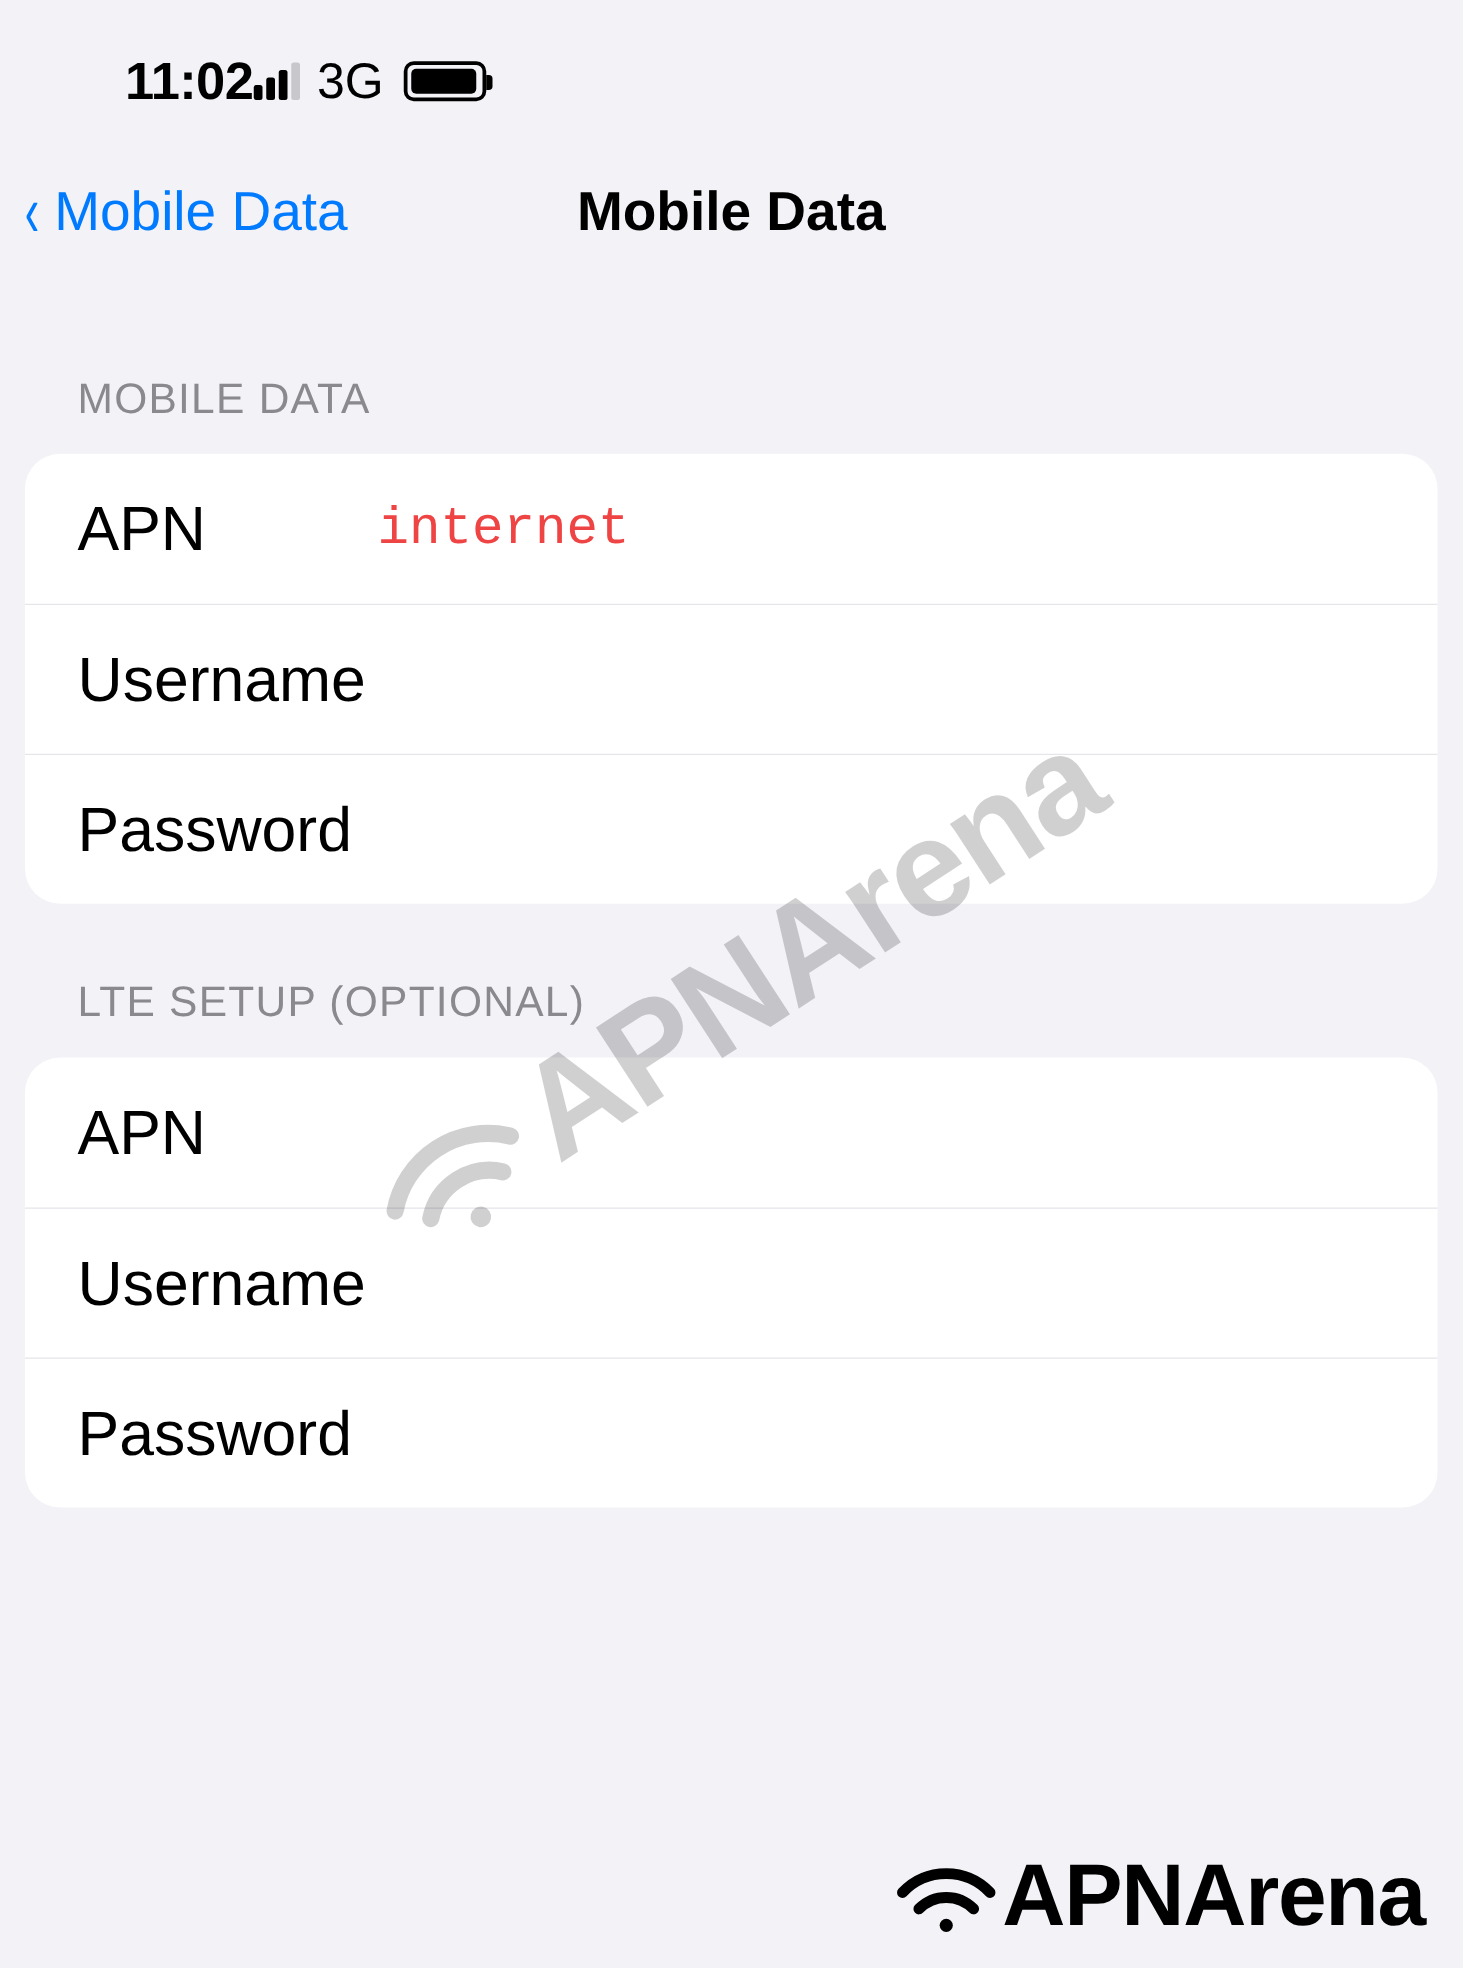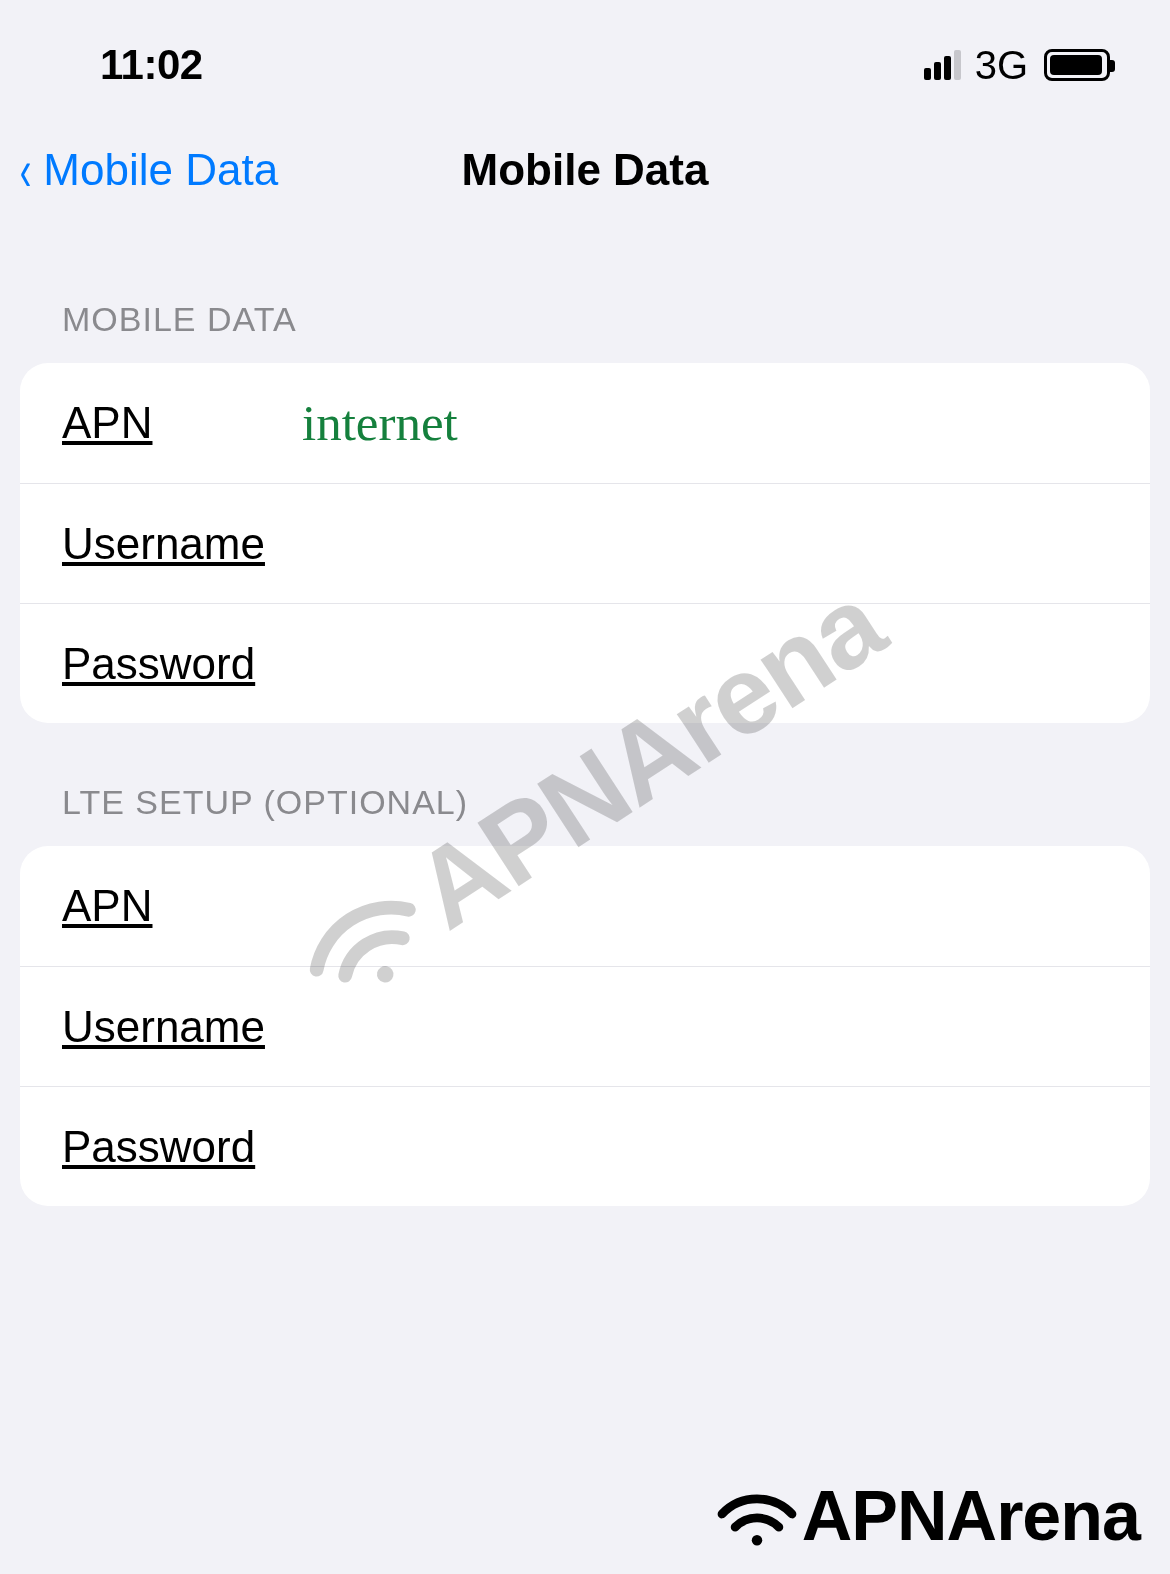--- a/index.html
+++ b/index.html
@@ -13,21 +13,20 @@
       width: 1170px;
       height: 1574px;
       background: #f2f2f7;
       position: relative;
       overflow: hidden;
     }
 
     
     .status-bar {
       display: flex;
-      justify-content: space-between;
       align-items: center;
       padding: 40px 60px 20px 100px;
       height: 110px;
     }
     .status-time {
       font-size: 42px;
       font-weight: 600;
       letter-spacing: -0.5px;
     }
     .status-right {
@@ -133,34 +132,33 @@
       overflow: hidden;
     }
     .row {
       display: flex;
       align-items: center;
       height: 120px;
       padding: 0 42px;
     }
     .row + .row { border-top: 1px solid #e5e5ea; gap: 20px; }
     .row-label {
-      font-size: 44px;
+      font-size: 50px;
       color: #000;
       width: 240px;
       flex-shrink: 0;
-      text-decoration: underline;
     }
     .row-input {
-      font-size: 51px;
+      font-size: 42px;
       border: none;
       outline: none;
       background: transparent;
       flex: 1;
-      color: #15803d;
-      font-family: Liberation Serif, serif;
+      color: #ef4444;
+      font-family: Liberation Mono, monospace;
     }
 
     
     .wm-center {
       position: absolute;
       left: 50%;
       top: 50%;
       transform: translate(-50%, -42%) rotate(-33deg);
       display: flex;
       align-items: center;

